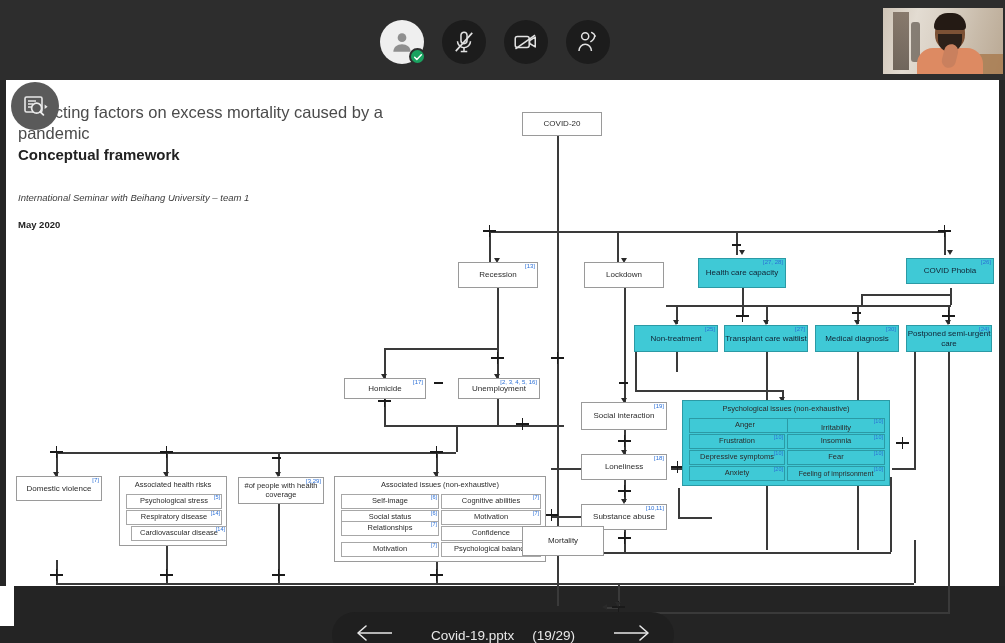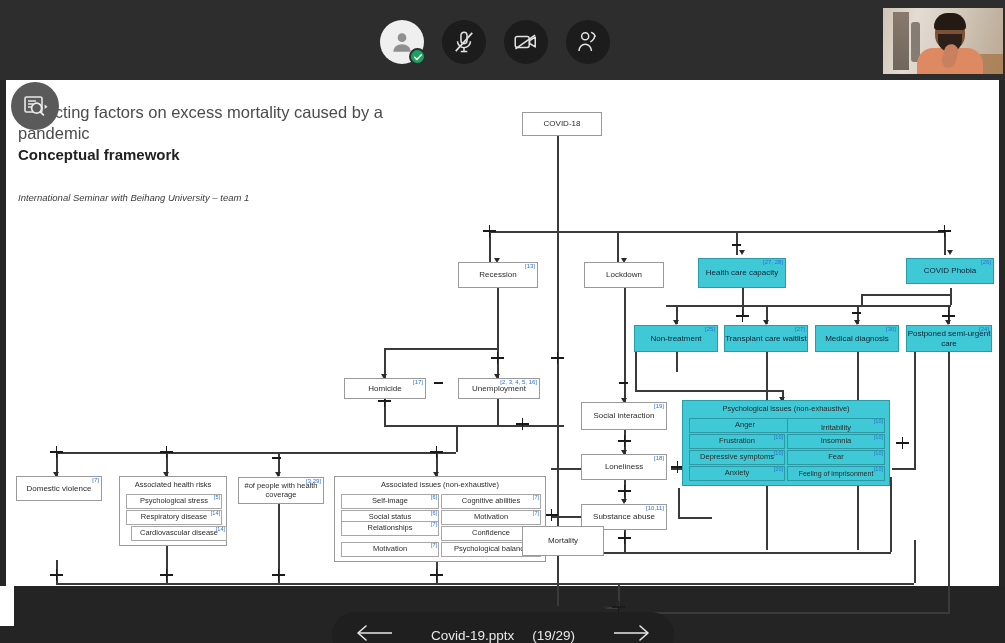--- a/index.html
+++ b/index.html
@@ -167,20 +167,21 @@
       </svg>
     </div>
 
     <div class="title">
       <div class="t1">Impacting factors on excess mortality caused by a pandemic</div>
       <div class="t2">Conceptual framework</div>
       <div class="t3">
         <br>
         <i>International Seminar with Beihang University – team 1</i>
       </div>
+      <div class="t4">May 2020</div>
     </div>
 
     <div class="ln vb" style="left:551px; top:52px; height:99px;"></div>
     <div class="ln vb" style="left:551px; top:151px; height:375px;"></div>
 
     <div class="ln hb" style="left:483px; top:151px; width:456px;"></div>
     <div class="ln vb" style="left:483px; top:151px; height:32px;"></div>
     <div class="ln vb" style="left:611px; top:151px; height:32px;"></div>
     <div class="ln vb" style="left:730px; top:151px; height:24px;"></div>
     <div class="ln vb" style="left:938px; top:151px; height:24px;"></div>
@@ -288,21 +289,21 @@
     <div class="ar d" style="left:47px;  top:392px;"></div>
     <div class="ar d" style="left:157px; top:392px;"></div>
     <div class="ar d" style="left:269px; top:392px;"></div>
     <div class="ar d" style="left:427px; top:392px;"></div>
     <div class="ar d" style="left:609px; top:522px;"></div>
     <div class="ar l" style="left:596px; top:524px;"></div>
     <div class="ar l" style="left:581px; top:433px;"></div>
     <div class="ar d" style="left:773px; top:317px;"></div>
 
     <div class="node" style="left:516px; top:32px; width:80px; height:24px;">
-      <span>COVID-18</span>
+      <span>COVID-20</span>
     </div>
 
     <div class="node" style="left:452px; top:182px; width:80px; height:26px;">
       <span class="cite">[13]</span>
       <span>Recession</span>
     </div>
 
     <div class="node" style="left:578px; top:182px; width:80px; height:26px;">
       <span>Lockdown</span>
     </div>

